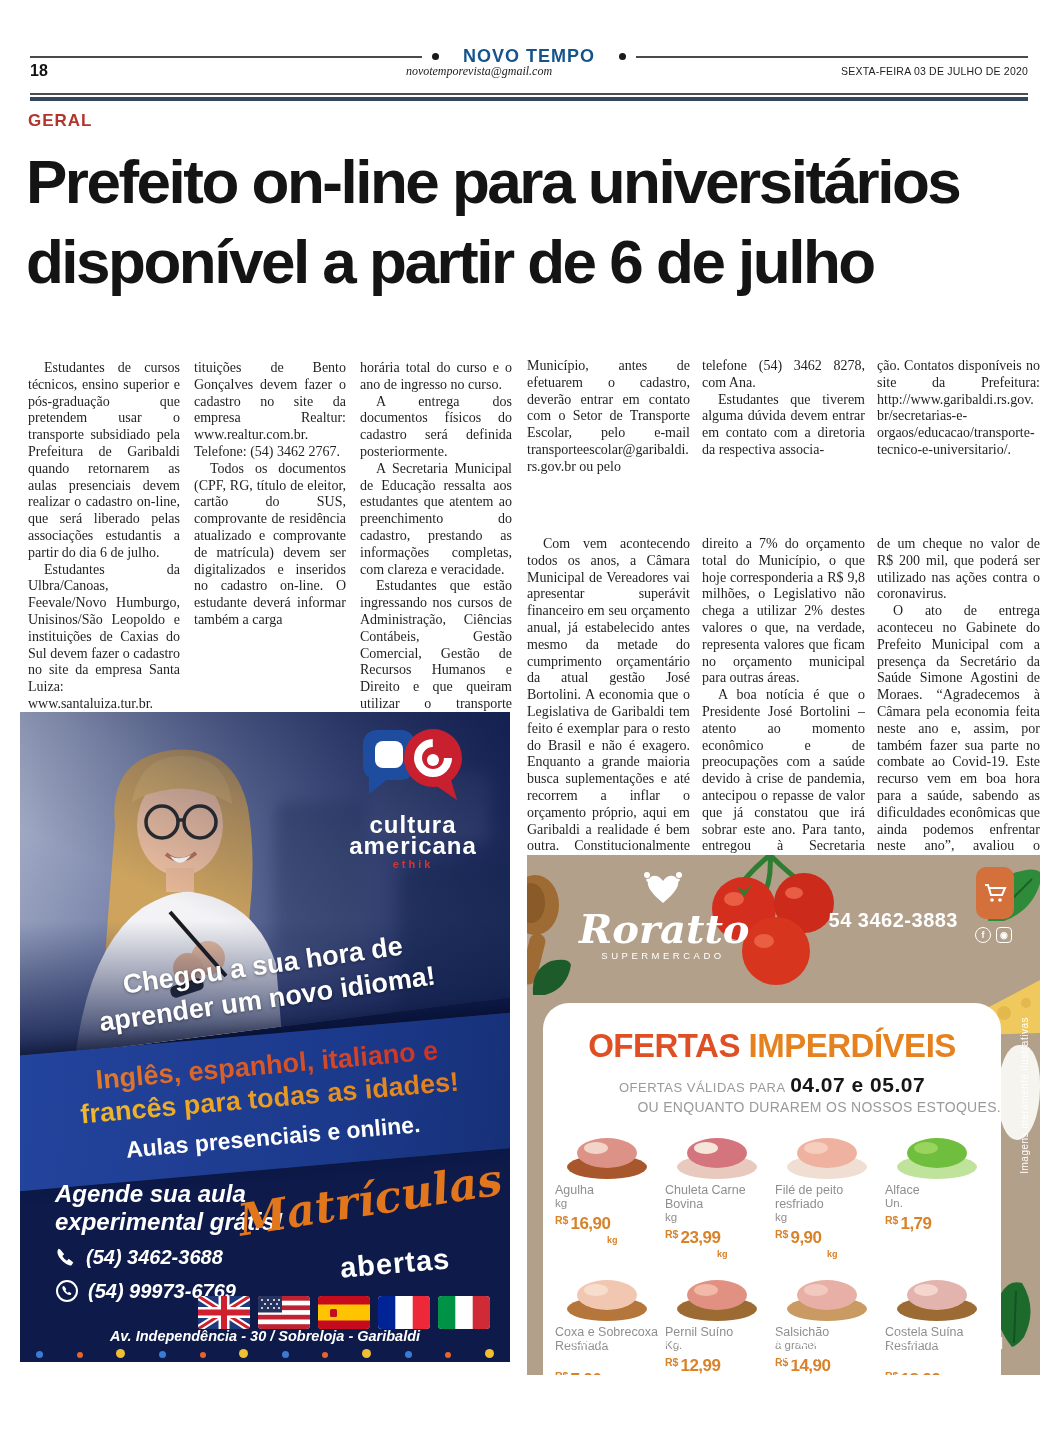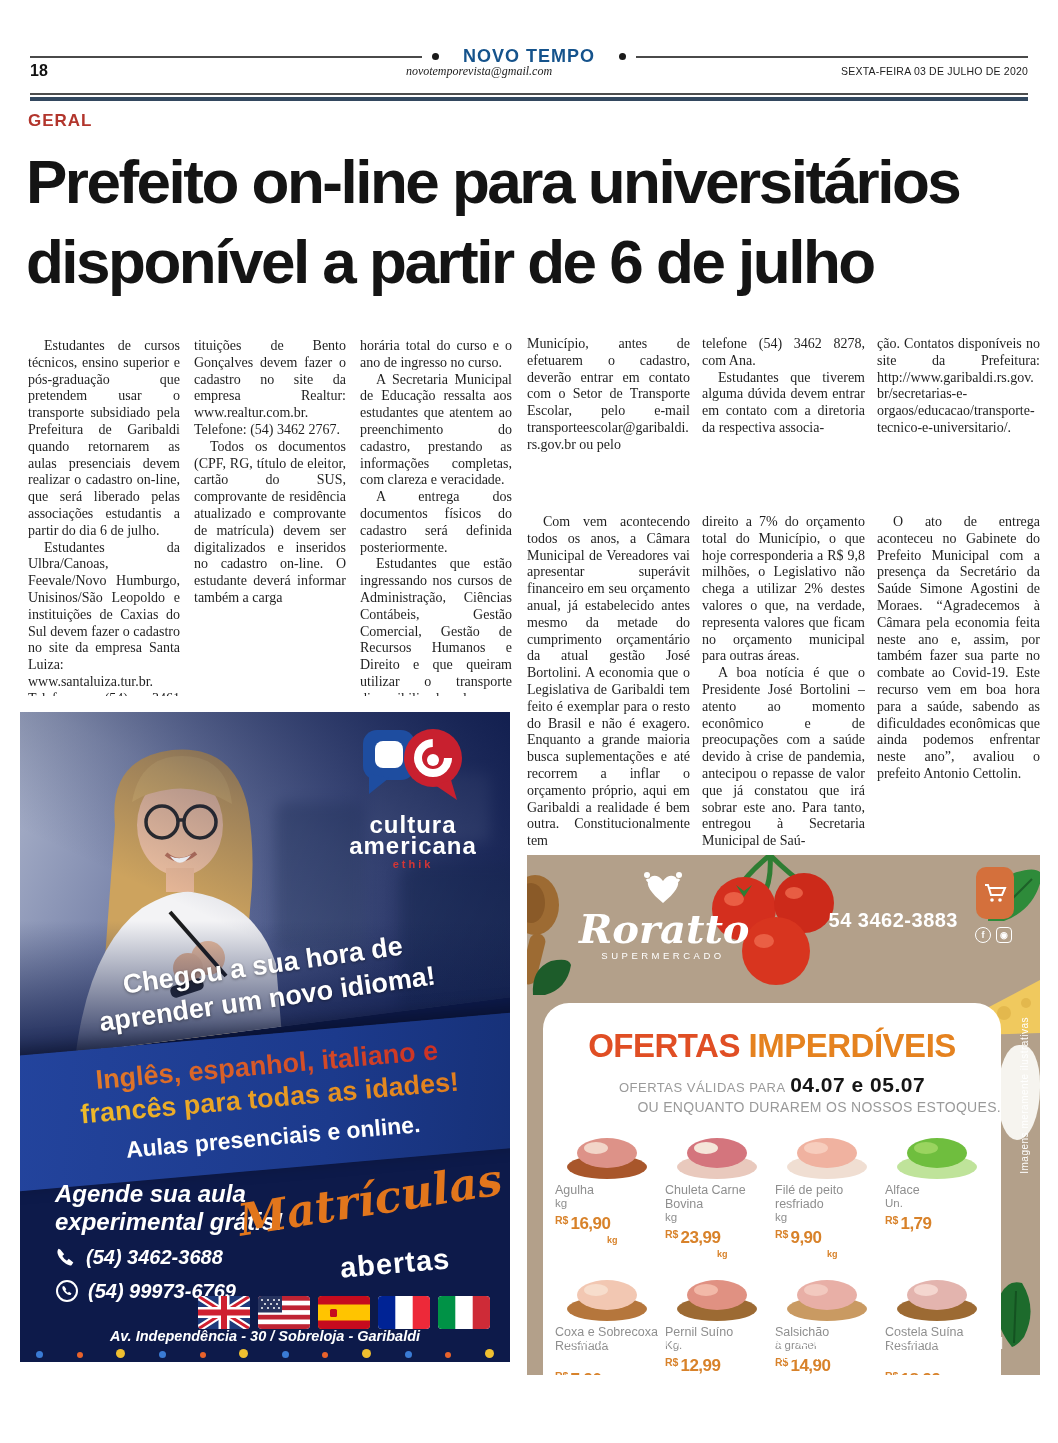--- a/index.html
+++ b/index.html
@@ -21,21 +21,21 @@
   .double-rule .r1{height:1.5px;background:#4d4d4d;margin-bottom:2.5px;}
   .double-rule .r2{height:3.5px;background:#33485f;}
   .section-label{position:absolute;top:111px;left:28px;font-family:"Liberation Sans",sans-serif;
                  font-weight:bold;font-size:17px;letter-spacing:1px;color:#b2352c;}
 
   
   .headline{position:absolute;top:142px;left:26px;width:1005px;font-family:"Liberation Sans","DejaVu Sans",sans-serif;
             font-weight:bold;font-stretch:condensed;font-size:62px;line-height:80px;letter-spacing:-2.5px;color:#141414;}
 
   
-  .cols{display:flex;}
+  .cols{display:flex;margin-top:22px;}
   .art1-left{position:absolute;top:338px;left:28px;width:484px;height:358px;gap:14px;overflow:hidden;}
   .art1-right{position:absolute;top:336px;left:527px;width:513px;height:136px;gap:12px;overflow:hidden;}
   .art2-head{position:absolute;top:474px;left:527px;width:513px;font-family:"Liberation Sans",sans-serif;
              font-weight:bold;font-size:19.5px;color:#262626;}
   .art2-cols{position:absolute;top:514px;left:527px;width:513px;height:336px;gap:12px;overflow:hidden;}
   .art-col{flex:1;overflow:hidden;}
   .art-col p{margin:0;text-align:justify;font-size:14px;line-height:16.8px;color:#1f1f1f;
              overflow-wrap:break-word;}
   .p-ind{text-indent:16px;}
 
@@ -167,22 +167,22 @@
       <p class="p-ind">Estudantes de cursos técnicos, ensino superior e pós-graduação que pretendem usar o transporte subsidiado pela Prefeitura de Garibaldi quando retornarem as aulas presenciais devem realizar o cadastro on-line, que será liberado pelas associações estudantis a partir do dia 6 de julho.</p>
       <p class="p-ind">Estudantes da Ulbra/Canoas, Feevale/Novo Humburgo, Unisinos/São Leopoldo e instituições de Caxias do Sul devem fazer o cadastro no site da empresa Santa Luiza: www.santaluiza.tur.br. Telefone: (54) 3461 3500/3433 2200.</p>
 
     </div>
     <div class="art-col">
       <p>tituições de Bento Gonçalves devem fazer o cadastro no site da empresa Realtur: www.realtur.com.br. Telefone: (54) 3462 2767.</p>
       <p class="p-ind">Todos os documentos (CPF, RG, título de eleitor, cartão do SUS, comprovante de residência atualizado e comprovante de matrícula) devem ser digitalizados e inseridos no cadastro on-line. O estudante deverá informar também a carga</p>
     </div>
     <div class="art-col">
       <p>horária total do curso e o ano de ingresso no curso.</p>
+      <p class="p-ind">A entrega dos documentos físicos do cadastro será definida posteriormente.</p>
       <p class="p-ind">A Secretaria Municipal de Educação ressalta aos estudantes que atentem ao preenchimento do cadastro, prestando as informações completas, com clareza e veracidade.</p>
-      <p class="p-ind">A entrega dos documentos físicos do cadastro será definida posteriormente.</p>
       <p class="p-ind">Estudantes que estão ingressando nos cursos de Administração, Ciências Contábeis, Gestão Comercial, Gestão de Recursos Humanos e Direito e que queiram utilizar o transporte disponibilizado pelo</p>
     </div>
   </div>
 
   <div class="cols art1-right">
     <div class="art-col">
       <p>Município, antes de efetuarem o cadastro, deverão entrar em contato com o Setor de Transporte Escolar, pelo e-mail transporteescolar@garibaldi.rs.gov.br ou pelo</p>
     </div>
     <div class="art-col">
       <p>telefone (54) 3462 8278, com Ana.</p>
@@ -195,20 +195,21 @@
 
   <div class="cols art2-cols">
     <div class="art-col">
       <p class="p-ind">Com vem acontecendo todos os anos, a Câmara Municipal de Vereadores vai apresentar superávit financeiro em seu orçamento anual, já estabelecido antes mesmo da metade do cumprimento orçamentário da atual gestão José Bortolini. A economia que o Legislativa de Garibaldi tem feito é exemplar para o resto do Brasil e não é exagero. Enquanto a grande maioria busca suplementações e até recorrem a inflar o orçamento próprio, aqui em Garibaldi a realidade é bem outra. Constitucionalmente tem</p>
     </div>
     <div class="art-col">
       <p>direito a 7% do orçamento total do Município, o que hoje corresponderia a R$ 9,8 milhões, o Legislativo não chega a utilizar 2% destes valores o que, na verdade, representa valores que ficam no orçamento municipal para outras áreas.</p>
       <p class="p-ind">A boa notícia é que o Presidente José Bortolini – atento ao momento econômico e de preocupações com a saúde devido à crise de pandemia, antecipou o repasse de valor que já constatou que irá sobrar este ano. Para tanto, entregou à Secretaria Municipal de Saú-</p>
     </div>
     <div class="art-col">
+      <p>de um cheque no valor de R$ 200 mil, que poderá ser utilizado nas ações contra o coronavirus.</p>
       <p class="p-ind">O ato de entrega aconteceu no Gabinete do Prefeito Municipal com a presença da Secretário da Saúde Simone Agostini de Moraes. “Agradecemos à Câmara pela economia feita neste ano e, assim, por também fazer sua parte no combate ao Covid-19. Este recurso vem em boa hora para a saúde, sabendo as dificuldades econômicas que ainda podemos enfrentar neste ano”, avaliou o prefeito Antonio Cettolin.</p>
     </div>
   </div>
 
   <div class="ad-cult">
     <div class="cult-photo">
       <div class="photo-shape ps1"></div>
       <div class="photo-shape ps2"></div>
       <div class="photo-shape ps3"></div>
       <svg width="330" height="330" viewBox="0 0 330 330" style="position:absolute;left:0;bottom:0;">

